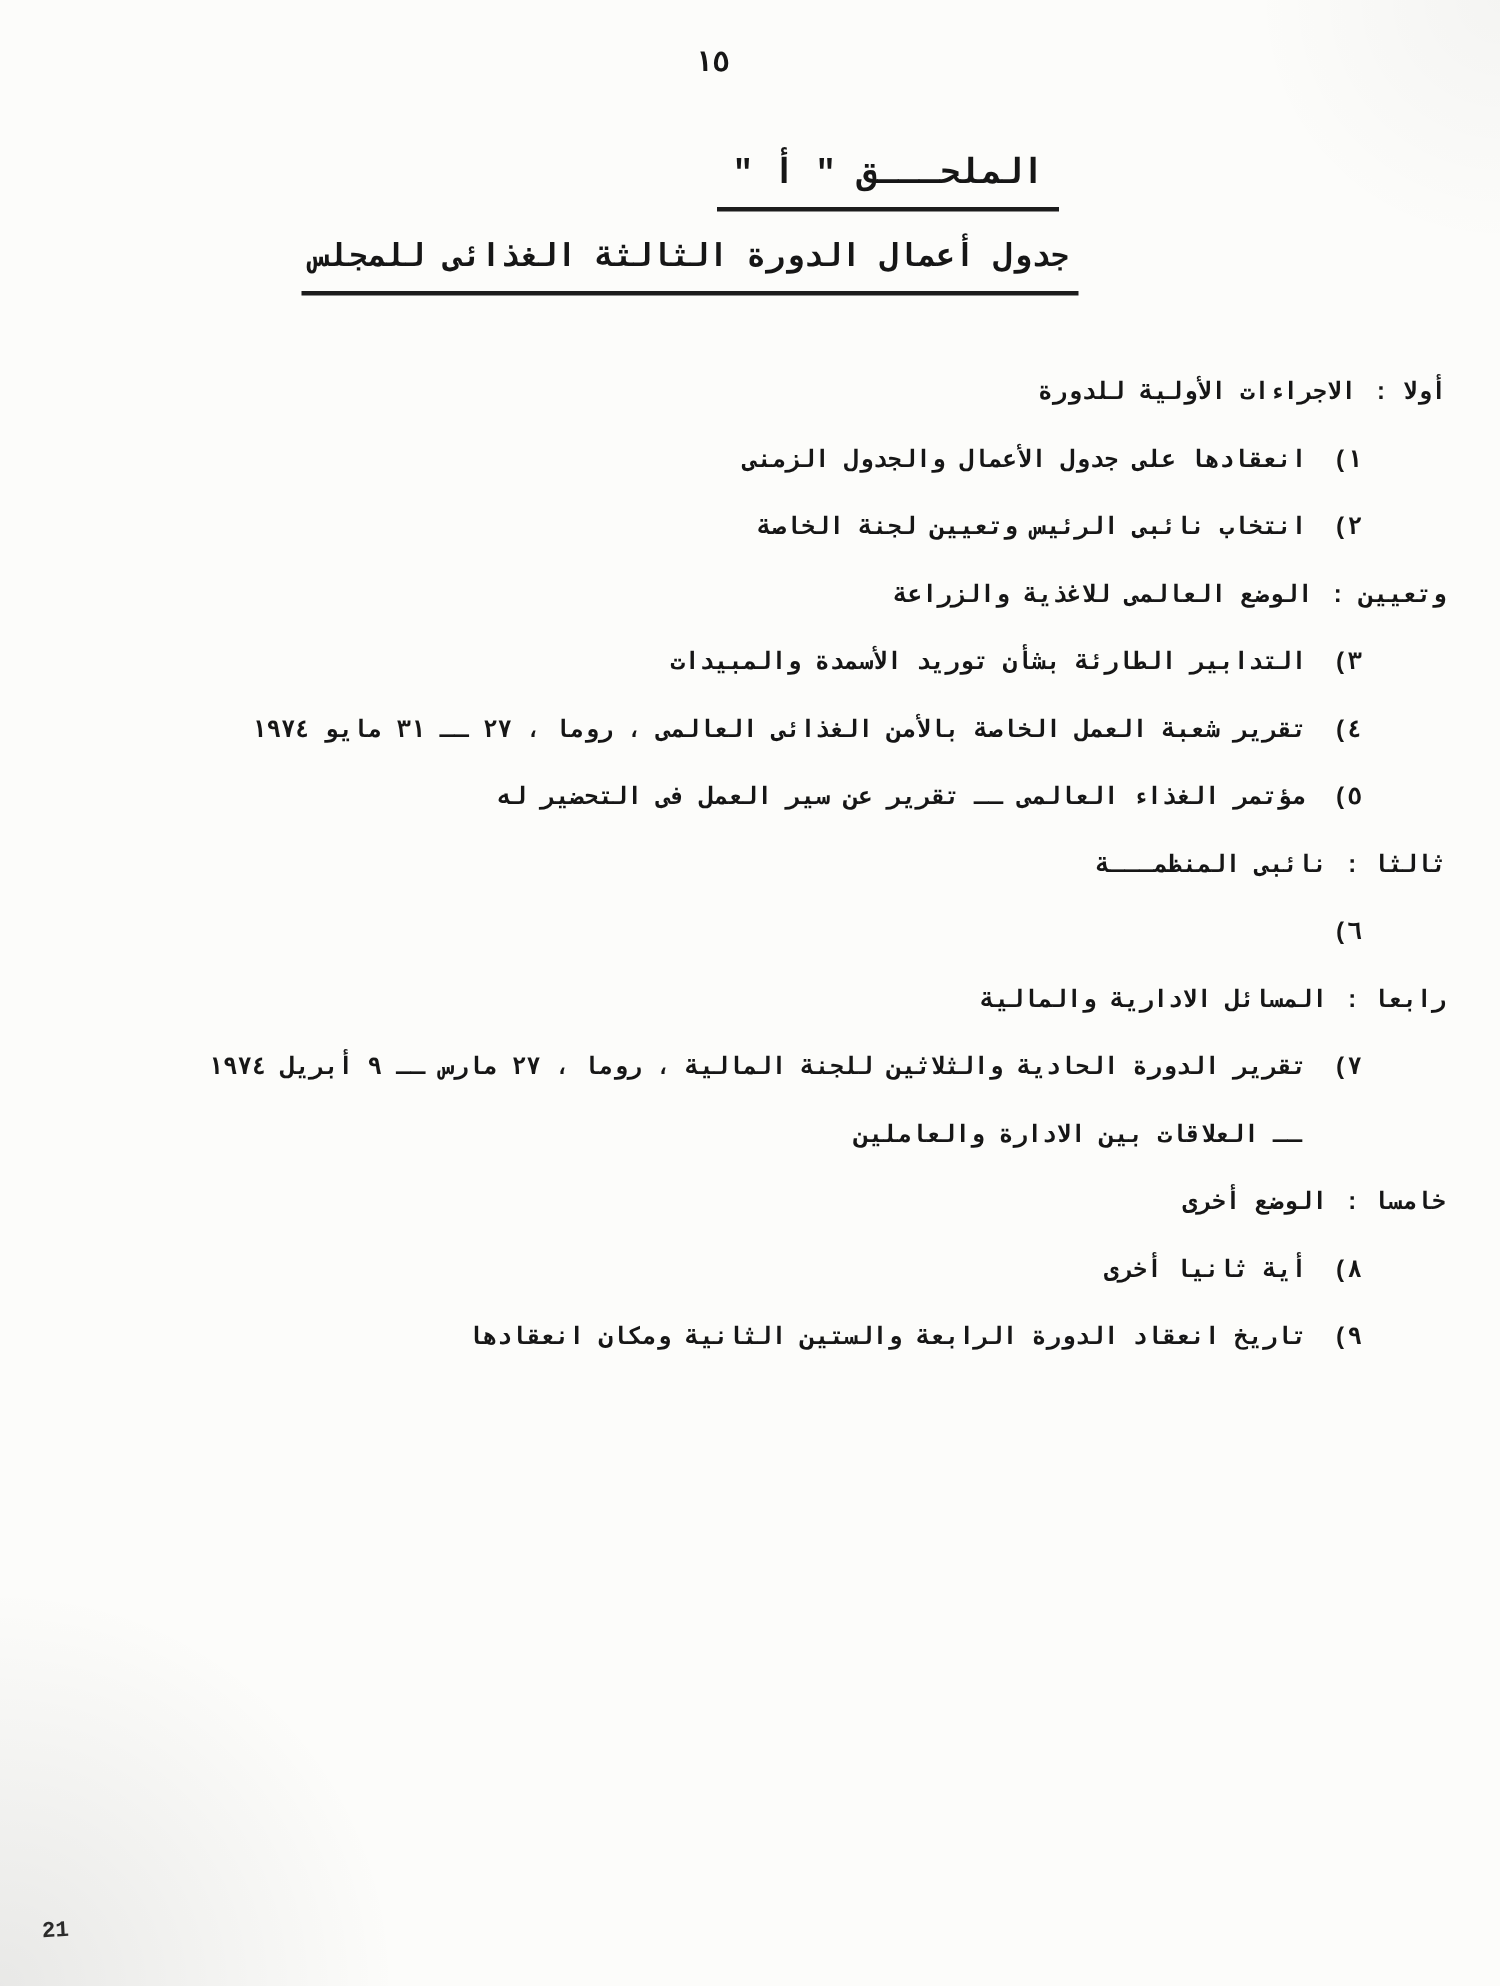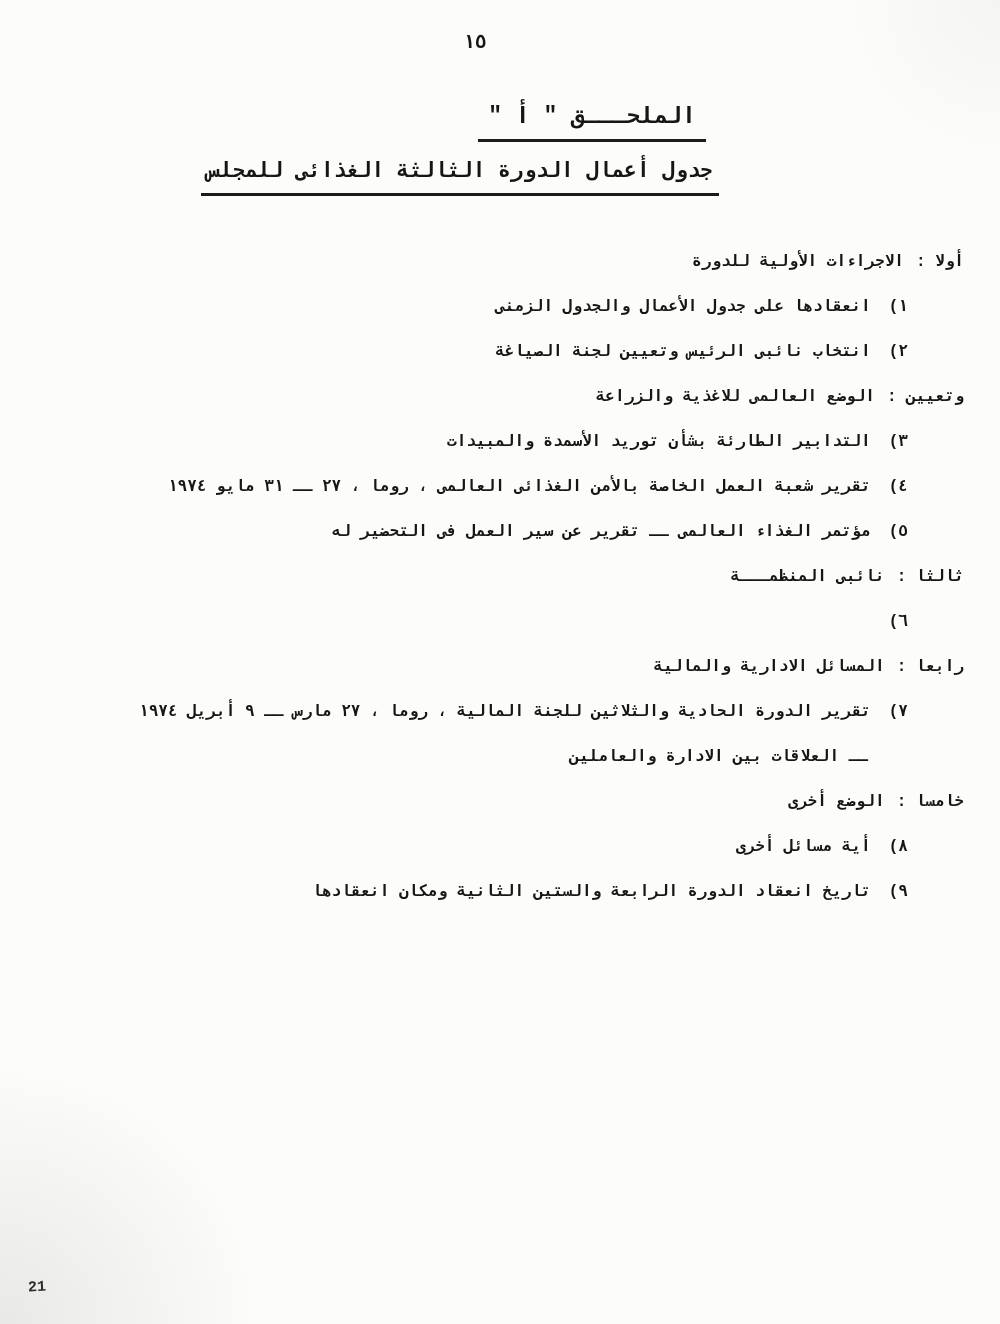--- a/index.html
+++ b/index.html
@@ -62,21 +62,21 @@
 
     <div class="sec">
       <span class="sec-label">أولا :</span><span>الاجراءات الأولية للدورة</span>
     </div>
     <div class="item">
       <span class="num">١)</span>
       <span class="txt">انعقادها على جدول الأعمال والجدول الزمنى</span>
     </div>
     <div class="item">
       <span class="num">٢)</span>
-      <span class="txt">انتخاب نائبى الرئيس وتعيين لجنة الصياغة</span>
+      <span class="txt">انتخاب نائبى الرئيس وتعيين لجنة الخاصة</span>
     </div>
 
     <div class="sec">
       <span class="sec-label">وتعيين :</span><span>الوضع العالمى للاغذية والزراعة</span>
     </div>
     <div class="item">
       <span class="num">٣)</span>
       <span class="txt">التدابير الطارئة بشأن توريد الأسمدة والمبيدات</span>
     </div>
     <div class="item">
@@ -102,21 +102,21 @@
       <span class="num">٧)</span>
       <span class="txt">تقرير الدورة الحادية والثلاثين للجنة المالية ، روما ،  ٢٧  مارس ــ ٩ أبريل ١٩٧٤</span>
     </div>
     <div class="subline">ــ   العلاقات بين الادارة والعاملين</div>
 
     <div class="sec">
       <span class="sec-label">خامسا :</span><span>الوضع أخرى</span>
     </div>
     <div class="item">
       <span class="num">٨)</span>
-      <span class="txt">أية مسائل أخرى</span>
+      <span class="txt">أية ثانيا أخرى</span>
     </div>
     <div class="item">
       <span class="num">٩)</span>
       <span class="txt">تاريخ انعقاد الدورة الرابعة والستين الثانية ومكان انعقادها</span>
     </div>
 
   </div>
 
   <div class="bottom-num">21</div>
 

